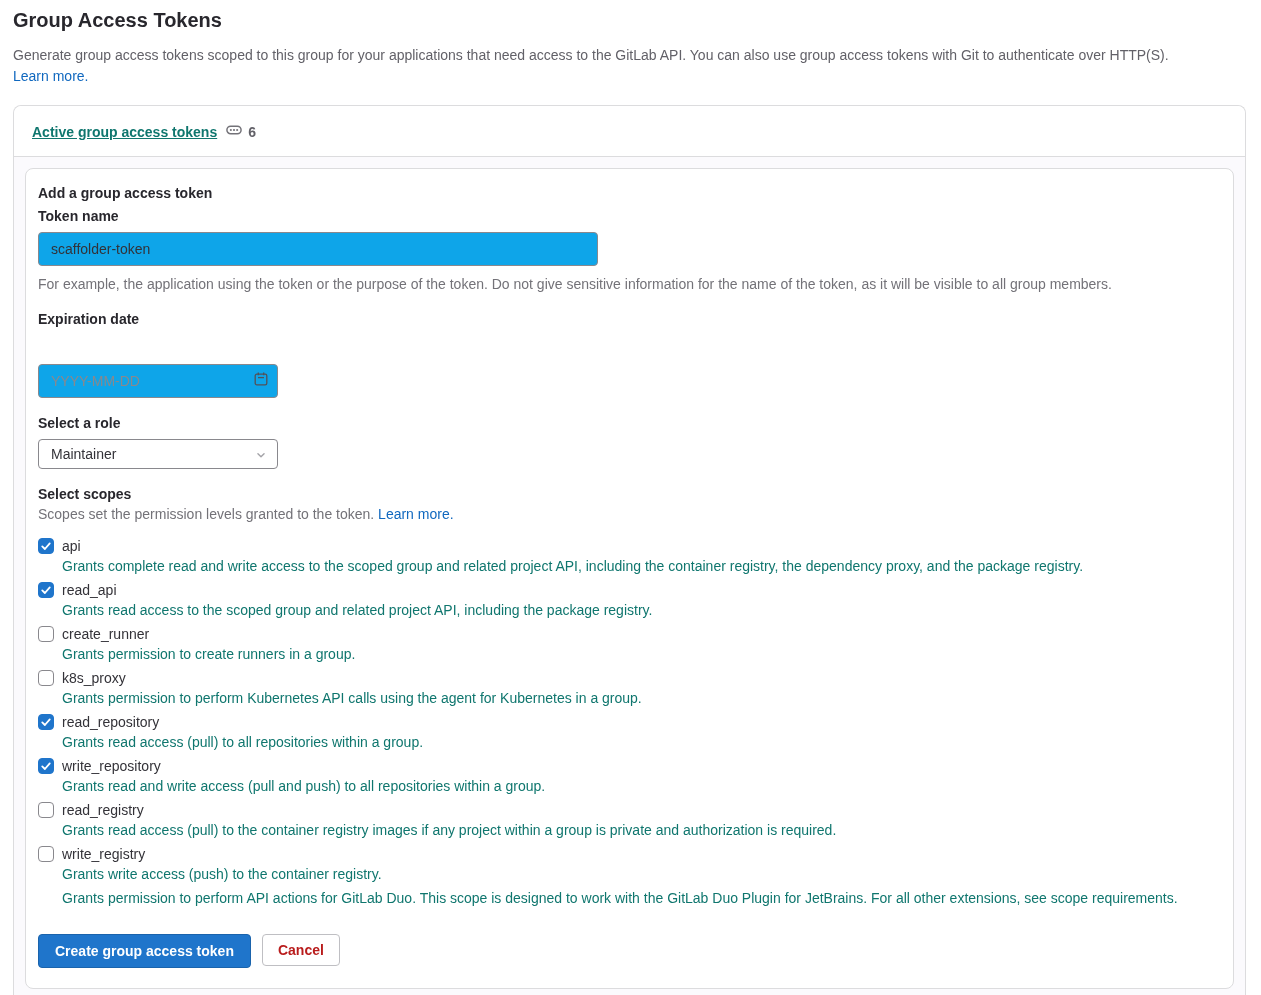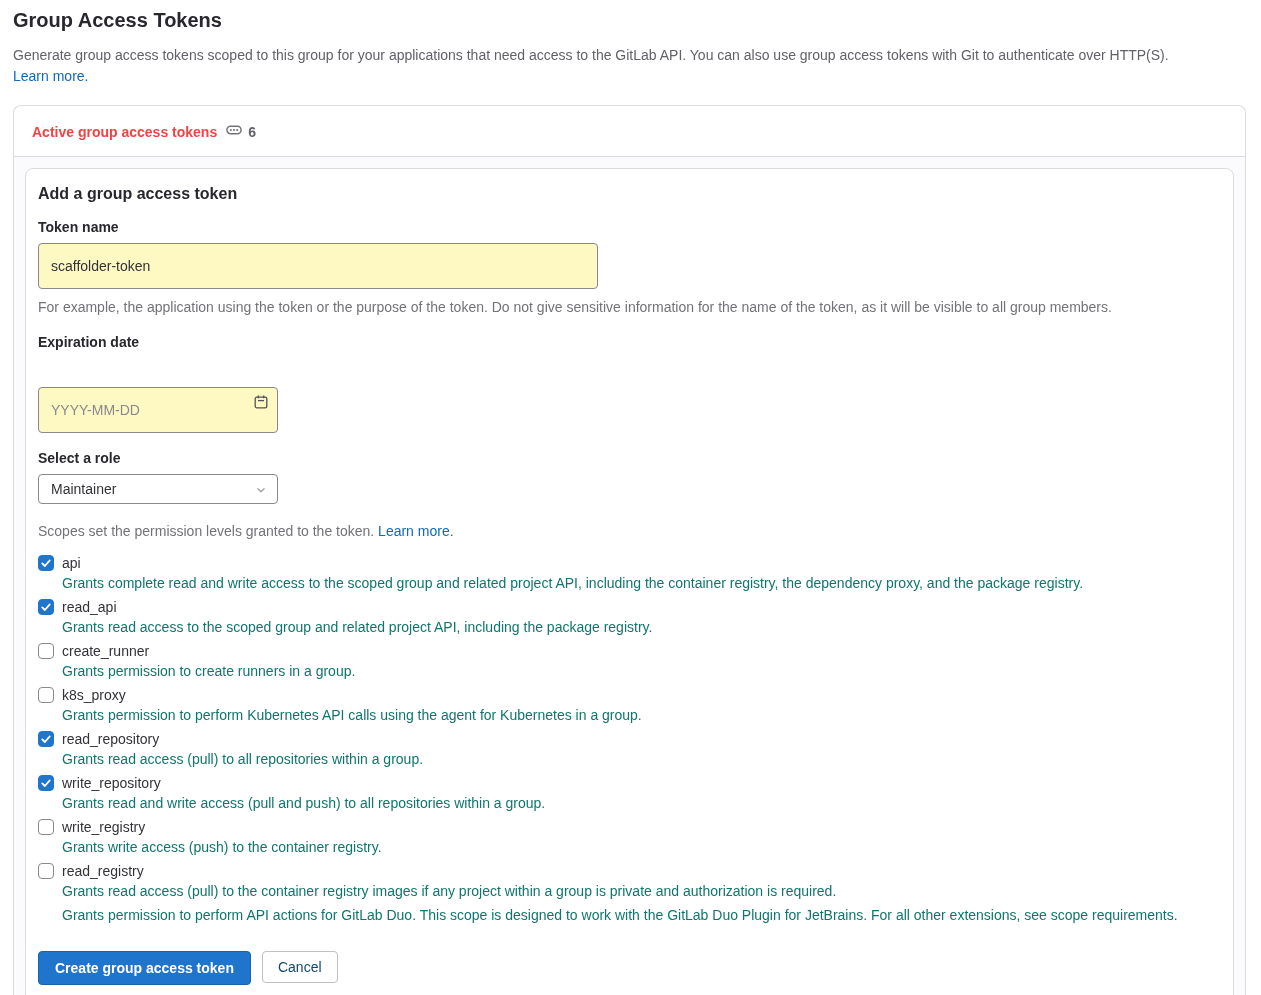--- a/index.html
+++ b/index.html
@@ -41,22 +41,23 @@
   .outer-card-header {
     display: flex;
     align-items: center;
     gap: 8px;
     padding: 15px 16px 14px 18px;
     background: #fff;
     border-radius: 8px 8px 0 0;
   }
   .outer-card-title {
     font-weight: 700;
-    color: #ef4444;
-    font-size: 14px;
+    color: #0f766e;
+    font-size: 14px;
+    text-decoration: underline;
   }
   .token-count {
     display: inline-flex;
     align-items: center;
     gap: 5px;
     color: #626168;
     font-weight: 600;
   }
   .outer-card-body {
     background: #fbfafd;
@@ -66,41 +67,41 @@
   }
 
   
   .form-card {
     background: #fff;
     border: 1px solid #dcdcde;
     border-radius: 8px;
     padding: 14px 12px 20px 12px;
   }
   .form-heading {
-    font-size: 16px;
+    font-size: 14px;
     font-weight: 700;
     color: #28272d;
-    margin: 2px 0 16px 0;
+    margin: 2px 0 7px 0;
   }
   .field-label {
     font-weight: 700;
     color: #28272d;
     margin-bottom: 8px;
   }
   .text-input {
     display: block;
     width: 560px;
-    height: 46px;
+    height: 34px;
     border: 1px solid #89888d;
     border-radius: 4px;
     padding: 0 12px;
     font-family: "Liberation Sans", "DejaVu Sans", sans-serif;
     font-size: 14px;
     color: #333238;
-    background: #fef9c3;
+    background: #0ea5e9;
     outline: none;
   }
   .text-input::placeholder { color: #89888d; opacity: 1; }
   .help-text {
     color: #737278;
     line-height: 20px;
     margin-top: 8px;
   }
   .field-group { margin-bottom: 17px; }
 
@@ -191,22 +192,22 @@
   .btn-primary {
     background: #1f75cb;
     border: 1px solid #1a63ac;
     color: #fff;
     font-weight: 700;
     padding: 16px 16px;
   }
   .btn-default {
     background: #fff;
     border: 1px solid #bfbfc3;
-    color: #0c4a6e;
-    font-weight: 400;
+    color: #b91c1c;
+    font-weight: 700;
     padding: 4px 15px;
   }
   .icon-gray { color: #626168; }
 </style>
 </head>
 <body>
 
 <div class="page">
 
   <h1 class="page-title">Group Access Tokens</h1>
@@ -265,20 +266,21 @@
             <span>Maintainer</span>
             <span class="select-chevron">
               <svg width="14" height="14" viewBox="0 0 16 16" fill="none">
                 <path d="M4.5 6.5 L8 10 L11.5 6.5" stroke="#a4a3a8" stroke-width="1.6" stroke-linecap="round" stroke-linejoin="round"></path>
               </svg>
             </span>
           </div>
         </div>
 
         <div>
+          <div class="field-label" style="margin-bottom:0;">Select scopes</div>
           <div class="scopes-help">
             <span>Scopes set the permission levels granted to the token.</span>
             <a class="link">Learn more.</a>
           </div>
 
           <div class="scope-row">
             <div class="scope-head">
               <span class="checkbox checked">
                 <svg width="12" height="12" viewBox="0 0 16 16" fill="none">
                     <path d="M3 8.5 L6.5 12 L13 4.5" stroke="#fff" stroke-width="2.4" stroke-linecap="round" stroke-linejoin="round"></path>
@@ -343,33 +345,33 @@
               <span class="scope-name">write_repository</span>
             </div>
             <div class="scope-desc">Grants read and write access (pull and push) to all repositories within a group.</div>
           </div>
 
           <div class="scope-row">
             <div class="scope-head">
               <span class="checkbox">
                 
               </span>
-              <span class="scope-name">write_registry</span>
-            </div>
-            <div class="scope-desc">Grants write access (push) to the container registry.</div>
+              <span class="scope-name">read_registry</span>
+            </div>
+            <div class="scope-desc">Grants read access (pull) to the container registry images if any project within a group is private and authorization is required.</div>
           </div>
 
           <div class="scope-row">
             <div class="scope-head">
               <span class="checkbox">
                 
               </span>
-              <span class="scope-name">read_registry</span>
-            </div>
-            <div class="scope-desc">Grants read access (pull) to the container registry images if any project within a group is private and authorization is required.</div>
+              <span class="scope-name">write_registry</span>
+            </div>
+            <div class="scope-desc">Grants write access (push) to the container registry.</div>
           </div>
 
           <div class="scope-row">
             <div class="scope-desc">Grants permission to perform API actions for GitLab Duo. This scope is designed to work with the GitLab Duo Plugin for JetBrains. For all other extensions, see scope requirements.</div>
           </div>
         </div>
 
         <div class="form-actions">
           <button class="btn btn-primary">Create group access token</button>
           <button class="btn btn-default">Cancel</button>

